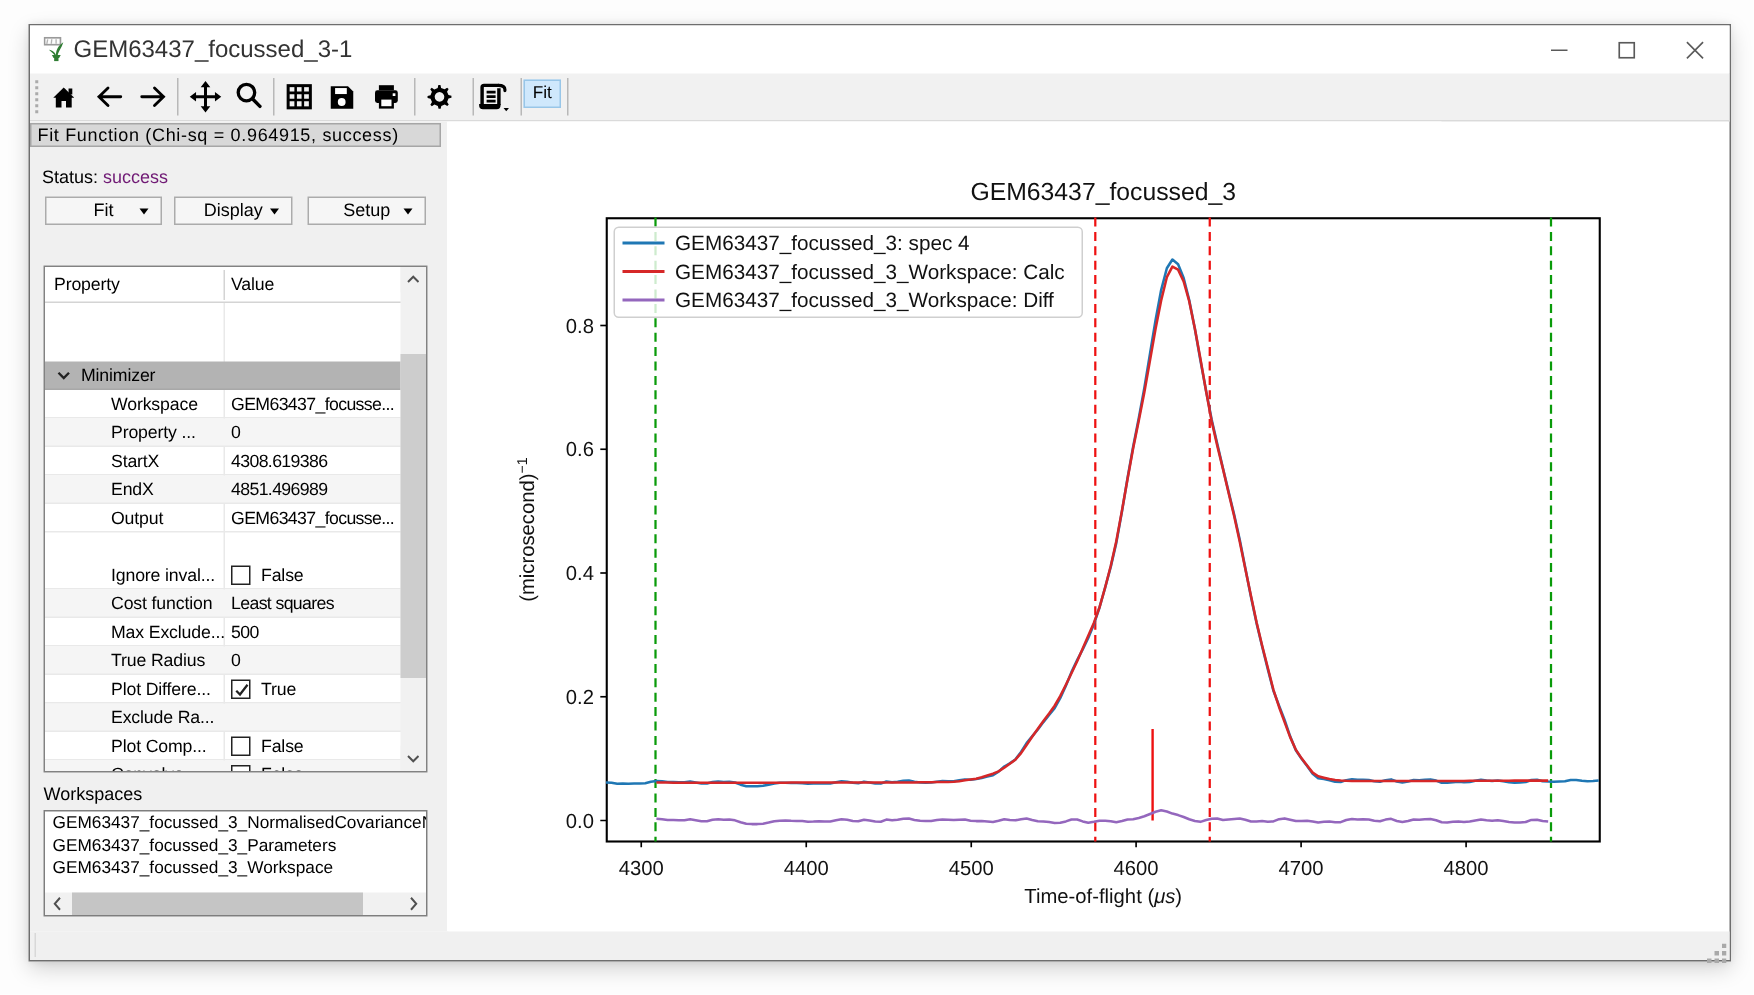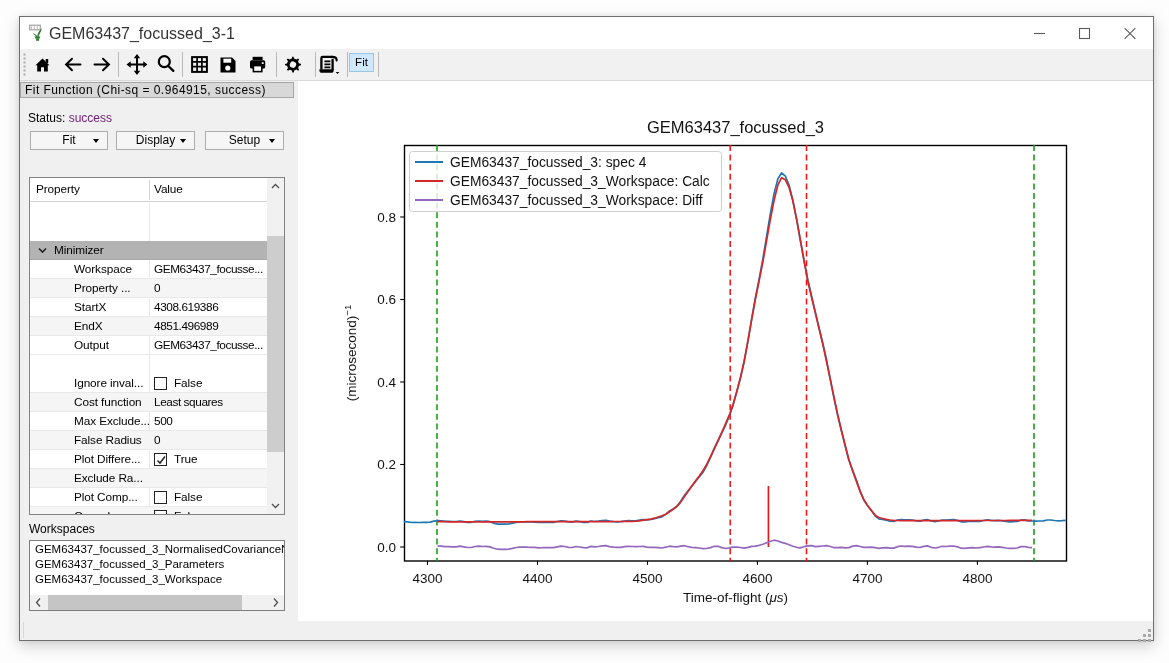--- a/index.html
+++ b/index.html
@@ -188,21 +188,21 @@
           </div>
 <div class="prow alt" style="top:215px">
             <span class="pr-label">Cost function</span>
             <span class="pr-val">Least squares</span>
           </div>
 <div class="prow" style="top:234px">
             <span class="pr-label">Max Exclude...</span>
             <span class="pr-val">500</span>
           </div>
 <div class="prow alt" style="top:253px">
-            <span class="pr-label">False Radius</span>
+            <span class="pr-label">True Radius</span>
             <span class="pr-val">0</span>
           </div>
 <div class="prow alt" style="top:291px">
             <span class="pr-label">Exclude Ra...</span>
             <span class="pr-val"></span>
           </div>
 <div class="prow" style="top:272px">
             <span class="pr-label">Plot Differe...</span>
             <span class="chk"></span>
             <svg style="position:absolute;left:126px;top:5px" width="11" height="11" viewBox="0 0 11 11">

